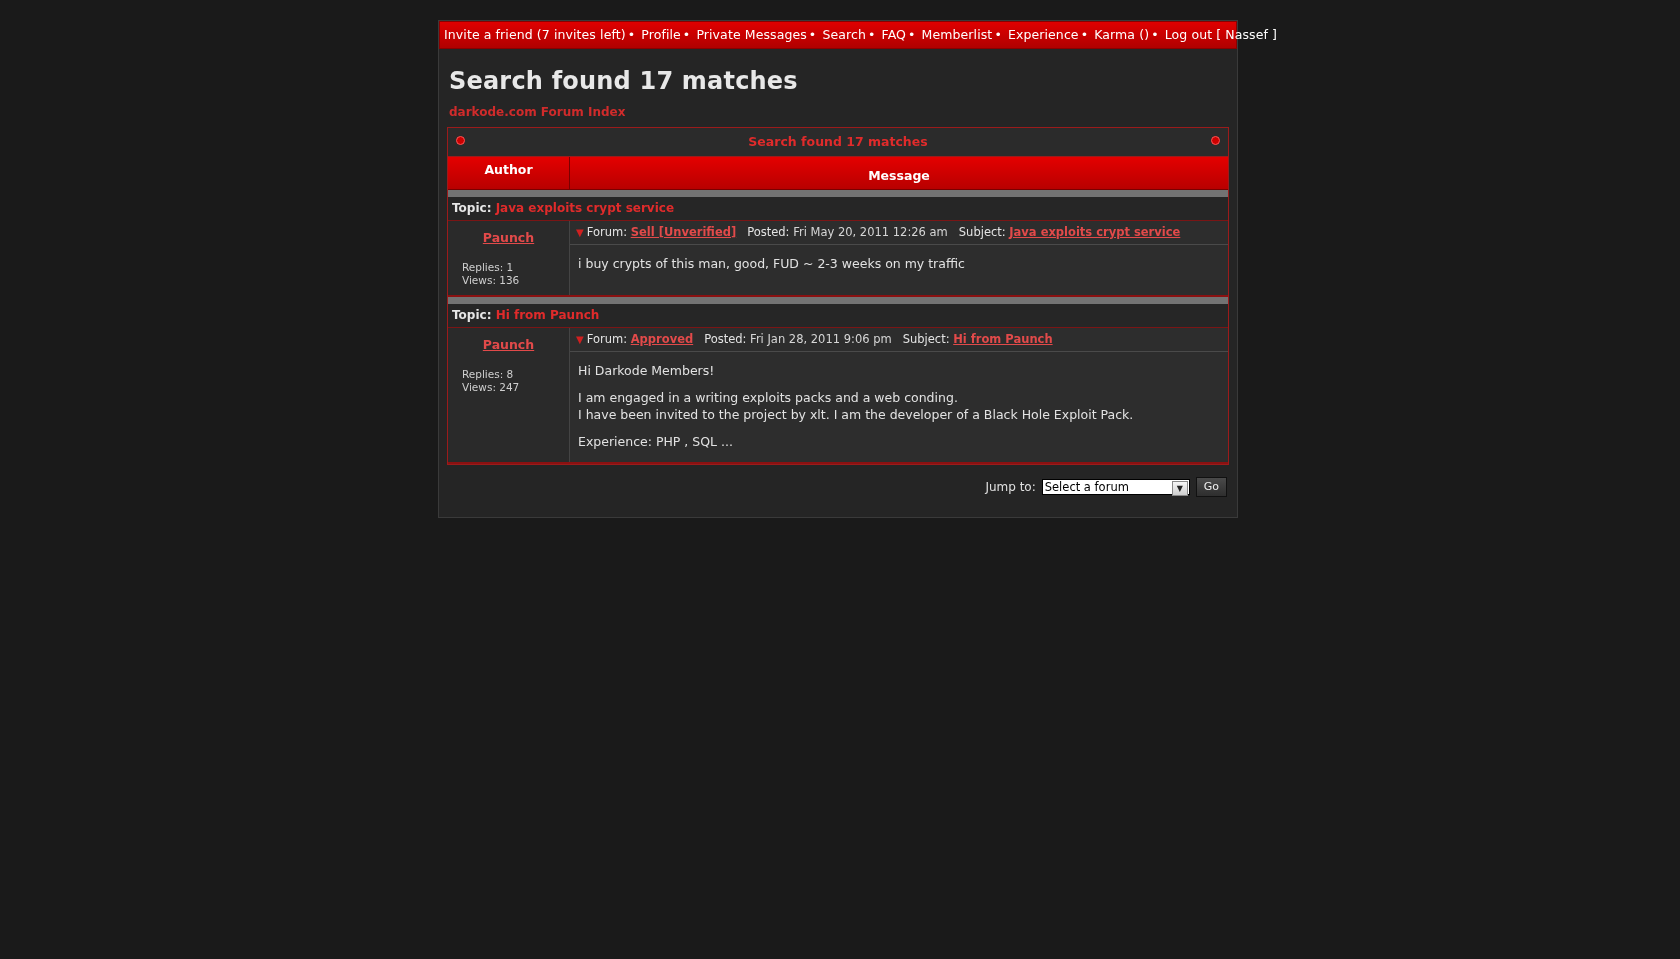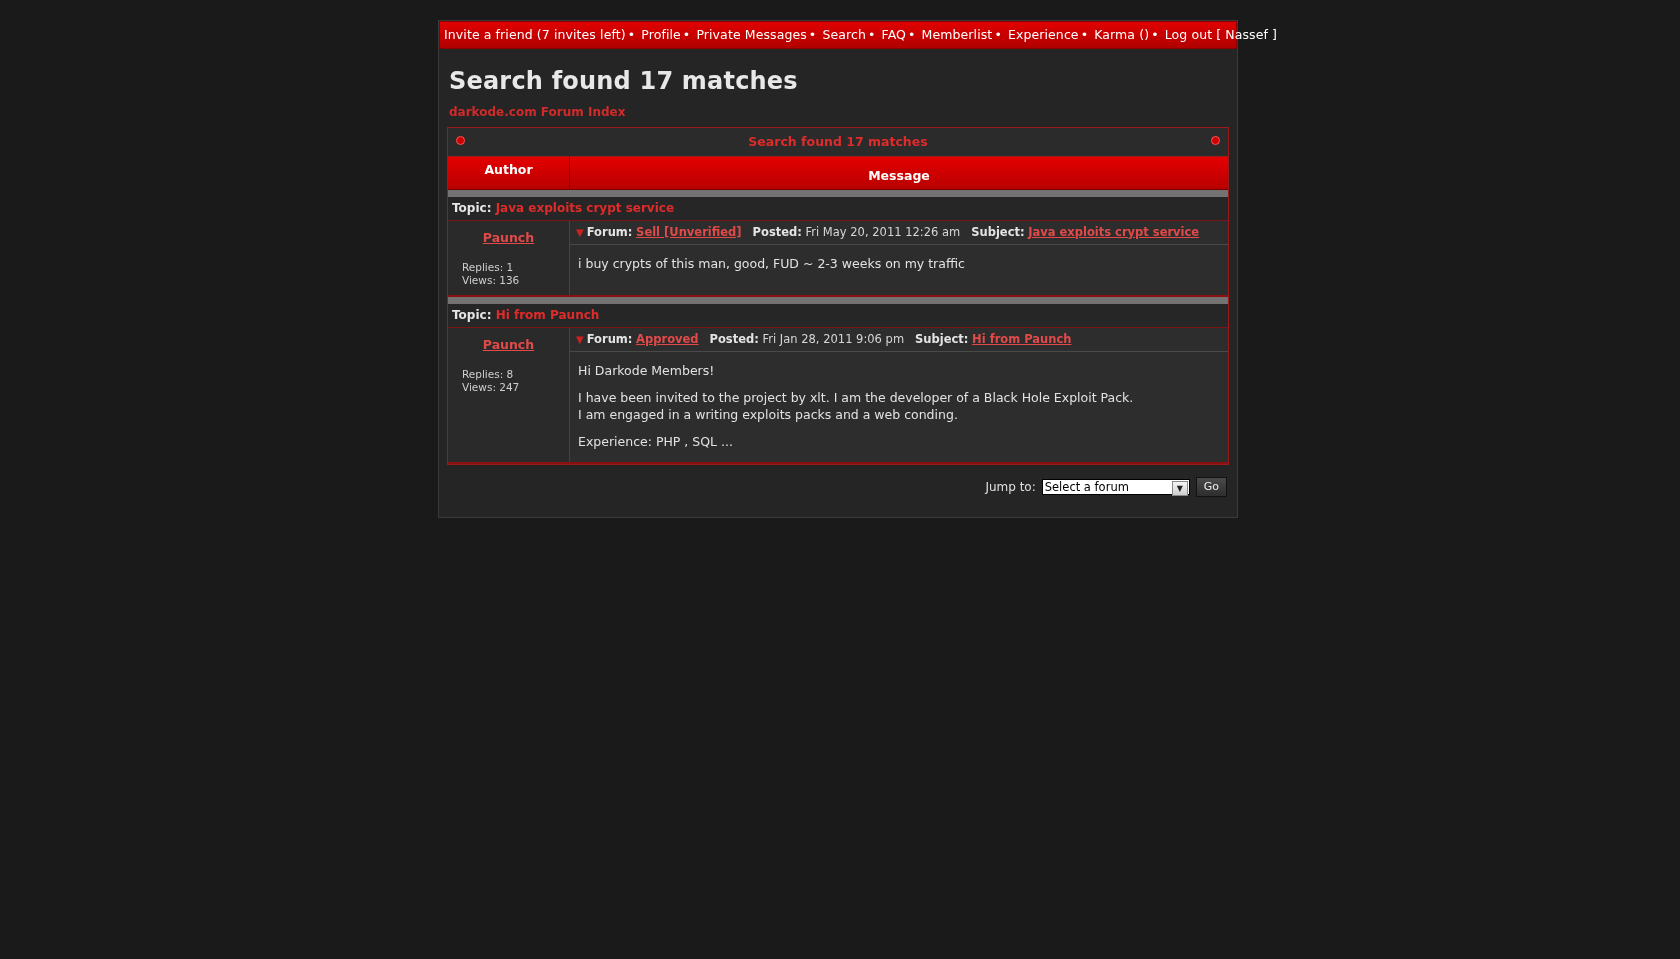--- a/index.html
+++ b/index.html
@@ -159,21 +159,21 @@
     padding: 4px 6px 5px 6px;
     font-size: 11.5px;
     color: #d6d6d6;
     white-space: nowrap;
   }
   .post-meta .arrow {
     color: #d02020;
     font-size: 10px;
     margin-right: 3px;
   }
-  .post-meta b { color: #e4e4e4; font-weight: bold; margin-top: 32px; }
+  .post-meta b { color: #e4e4e4; font-weight: normal; margin-top: 32px; }
   .post-meta a {
     color: #e24a4a;
     text-decoration: underline;
     font-weight: bold;
   }
   .post-text {
     padding: 10px 8px 12px 8px;
     font-size: 12.5px;
     color: #e2e2e2;
     line-height: 17px;
@@ -326,22 +326,22 @@
             <span class="arrow">▼</span><b>Forum:</b>
             <a href="#">Approved</a>&nbsp;&nbsp;
             <b>Posted:</b>
             <span>Fri Jan 28, 2011 9:06 pm</span>&nbsp;&nbsp;
             <b>Subject:</b>
             <a href="#">Hi from Paunch</a>
           </div>
           <div class="post-text">
             <p>Hi Darkode Members!</p>
             <div class="spacer"></div>
+            <p>I am engaged in a writing exploits packs and a web conding.</p>
             <p>I have been invited to the project by xlt. I am the developer of a Black Hole Exploit Pack.</p>
-            <p>I am engaged in a writing exploits packs and a web conding.</p>
             <div class="spacer"></div>
             <p>Experience: PHP , SQL ...</p>
           </div>
         </div>
       </div>
 
     </div>
 
 
     <div class="jumpto">

